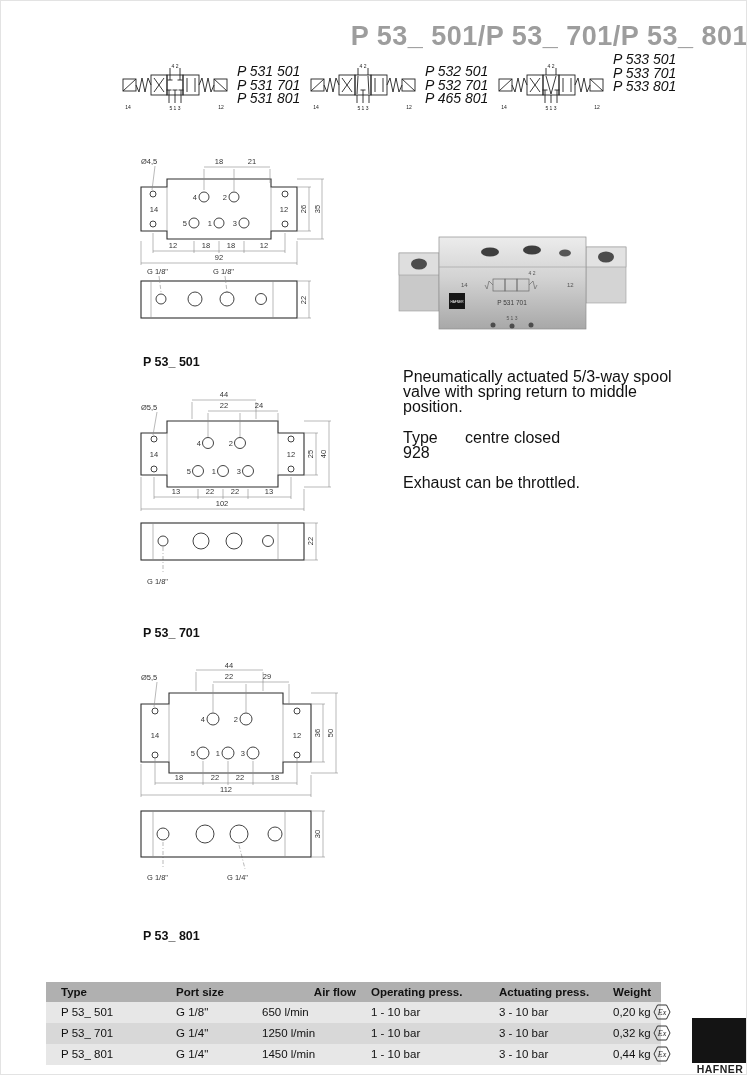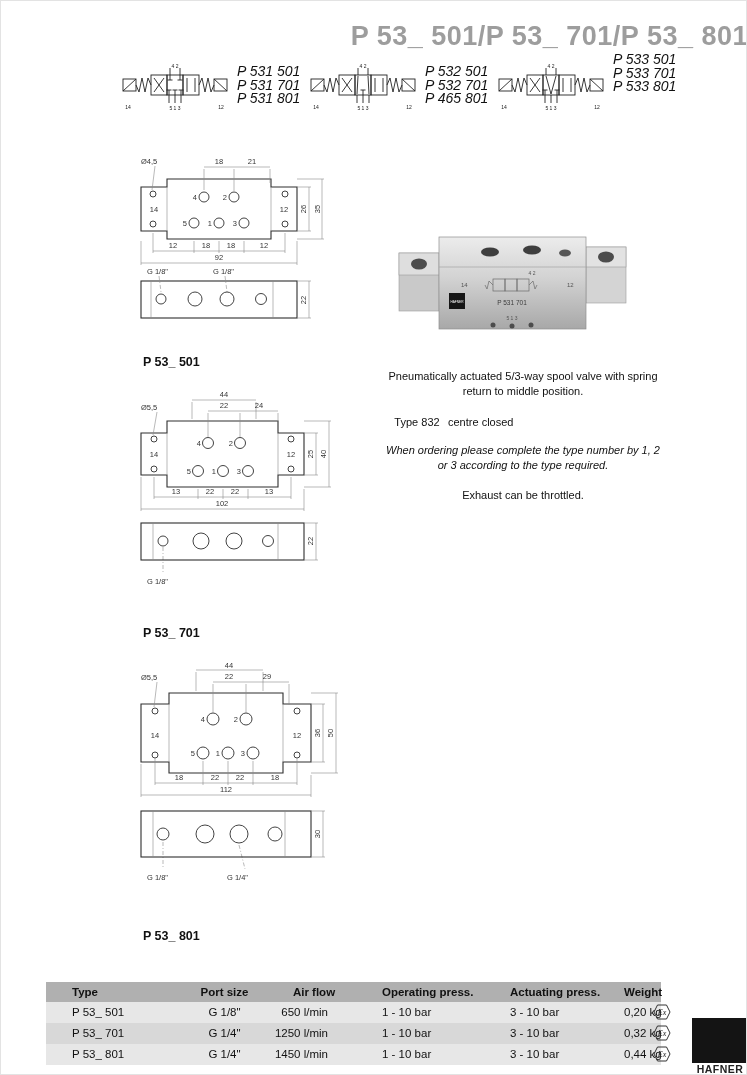--- a/index.html
+++ b/index.html
@@ -12,35 +12,35 @@
   .sym text{font-size:5px;fill:#222;font-family:"Liberation Sans",sans-serif;}
   .sym-labels{position:absolute;font-style:italic;font-size:14px;line-height:13.5px;color:#111;}
   .drw{position:absolute;}
   .drw .ln{stroke:#2e2e2e;stroke-width:1.1;fill:none;}
   .drw .dim{stroke:#8a8a8a;stroke-width:.6;fill:none;}
   .drw .dash{stroke:#8a8a8a;stroke-width:.6;fill:none;stroke-dasharray:4 2 1 2;}
   .drw circle{stroke:#2e2e2e;stroke-width:.9;fill:#fff;}
   .drw text{font-size:7.5px;fill:#333;font-family:"Liberation Sans",sans-serif;}
   .drw-caption{position:absolute;font-size:12.5px;font-weight:bold;color:#111;}
   .photo{position:absolute;}
-  .description{position:absolute;left:385px;top:368px;width:274px;font-size:11px;line-height:15px;color:#111;text-align:center;}
+  .description{position:absolute;left:402px;top:368px;width:274px;font-size:16px;line-height:15px;color:#111;}
   .types{margin-top:16px;}
   .type-row{display:flex;}
   .tname{width:62px;flex:0 0 62px;}
   .ordering{margin-top:13px;font-style:italic;}
   .exhaust{margin-top:15px;}
   .spec-table{position:absolute;left:45px;top:981px;width:615px;font-size:11.5px;color:#111;}
   .t-head{display:flex;height:20px;line-height:20px;background:#b0b0b0;font-weight:bold;}
   .t-row{display:flex;height:21px;line-height:21px;}
   .row-a{background:#e7e7e7;}
   .row-b{background:#d8d8d8;}
-  .c{padding-left:26px;box-sizing:border-box;white-space:nowrap;}
-  .c0{width:115px;}.c1{width:101px;text-align:center;}.c2{width:94px;}.c3{width:128px;}.c4{width:114px;}.c5{width:63px;}
-  .t-row .c2{text-align:right;padding-right:28px;padding-left:0;}
-  .t-head .c2{text-align:center;padding-left:10px;padding-right:0;}
+  .c{padding-left:15px;box-sizing:border-box;white-space:nowrap;}
+  .c0{width:115px;}.c1{width:101px;}.c2{width:94px;}.c3{width:128px;}.c4{width:114px;}.c5{width:63px;}
+  .t-row .c2{text-align:left;padding-right:28px;padding-left:0;}
+  .t-head .c2{text-align:right;padding-left:10px;padding-right:0;}
   .ex-badge{position:absolute;}
   .ex-badge text{font-family:"Liberation Serif",serif;}
   .brand-box{position:absolute;left:691px;top:1017px;width:56px;height:45px;background:#141414;}
   .brand-text{position:absolute;left:691px;top:1062px;width:56px;text-align:center;
               font-size:10.5px;font-weight:bold;letter-spacing:.5px;color:#222;}
 </style>
 </head>
 <body>
 
 <div class="page">
@@ -434,25 +434,24 @@
       <circle cx="98" cy="102" r="2.5" fill="#4c4c4c"></circle>
         <circle cx="117" cy="103" r="2.5" fill="#4c4c4c"></circle>
         <circle cx="136" cy="102" r="2.5" fill="#4c4c4c"></circle>
     </g>
   </svg>
 
   <div class="description">
     <p style="margin:0">Pneumatically actuated 5/3-way spool valve with spring return to middle position.</p>
     <div class="types">
       <div class="type-row">
-        <span class="tname">Type 832</span>
+        <span class="tname">Type 928</span>
         <span>centre closed</span>
       </div>
     </div>
-    <p class="ordering" style="margin-bottom:0">When ordering please complete the type number by 1, 2 or 3 according to the type required.</p>
     <p class="exhaust" style="margin-bottom:0">Exhaust can be throttled.</p>
   </div>
 
   <div class="spec-table">
     <div class="t-head">
       <span class="c c0">Type</span>
       <span class="c c1">Port size</span>
       <span class="c c2">Air flow</span>
       <span class="c c3">Operating press.</span>
       <span class="c c4">Actuating press.</span>

